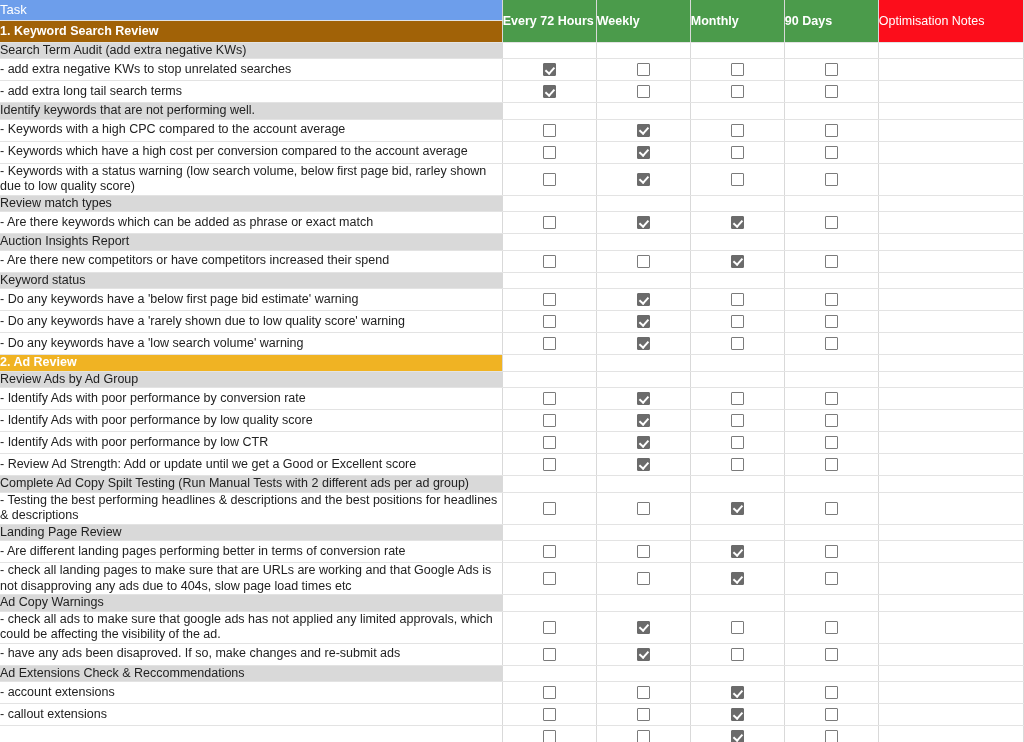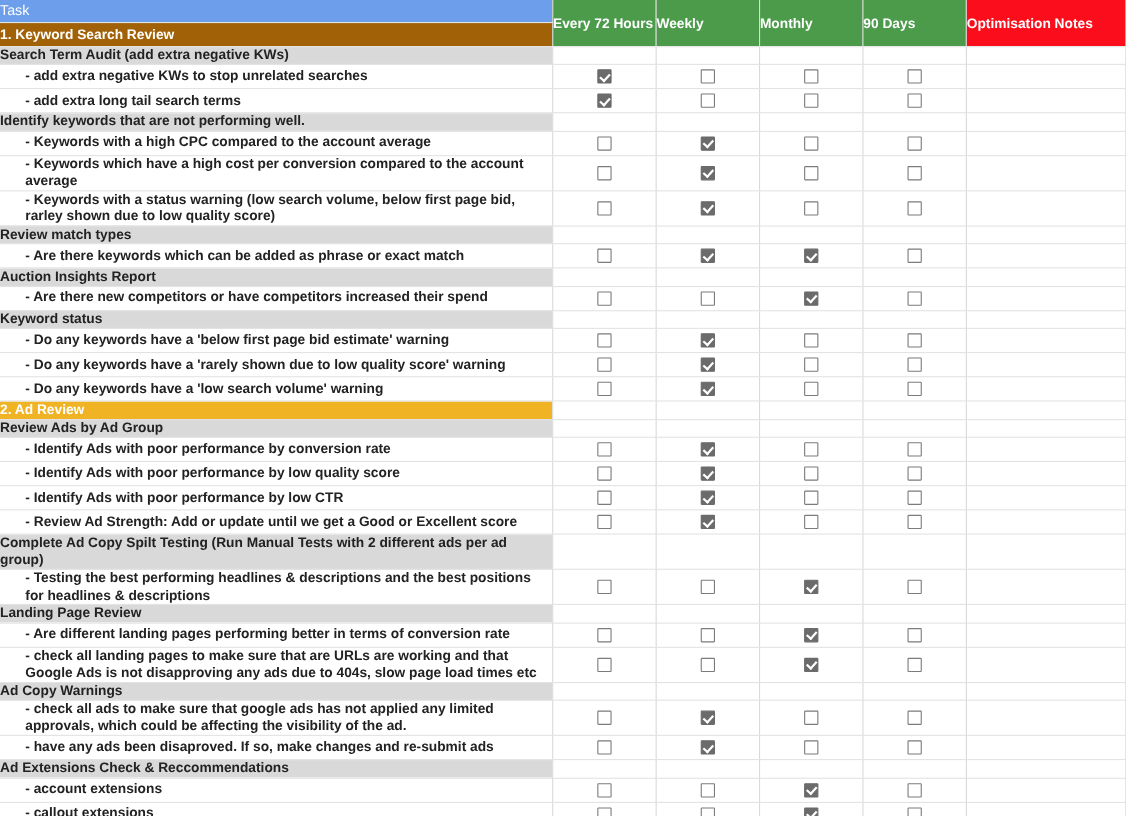--- a/index.html
+++ b/index.html
@@ -59,35 +59,34 @@
     color: #ffffff;
     font-weight: bold;
     vertical-align: bottom;
     padding-bottom: 3px;
     font-size: 12.5px;
     border-right: 1px solid #e9e9e9;
   }
   .hdr-red {
     background: #fc0d1b;
     color: #ffffff;
-    font-weight: bold;
+    font-weight: normal;
     vertical-align: bottom;
     padding: 0 0 3px 6px;
     font-size: 12.5px;
     border-right: none;
   }
 
   
   td.task {
     padding: 3px 4px 4px 6px;
     line-height: 15.5px;
     font-size: 12.5px;
     color: #222222;
     border-right: 1px solid #d0d0d0;
-    font-weight: bold;
   }
   td.chk {
     text-align: center;
     background: #ffffff;
     border-right: 1px solid #e9e9e9;
   }
   td.notes {
     background: #ffffff;
     border-right: none;
   }
@@ -106,21 +105,20 @@
     background: #d9d9d9;
     color: #222222;
   }
   tr.sub td.chk,
   tr.sub td.notes {
     background: #ffffff;
   }
 
   tr.item td.task {
     background: #ffffff;
-    padding-left: 23px;
   }
 
   
   .cbox {
     display: inline-block;
     width: 13px;
     height: 13px;
     box-sizing: border-box;
     border: 1.6px solid #7b7b7b;
     border-radius: 1px;

